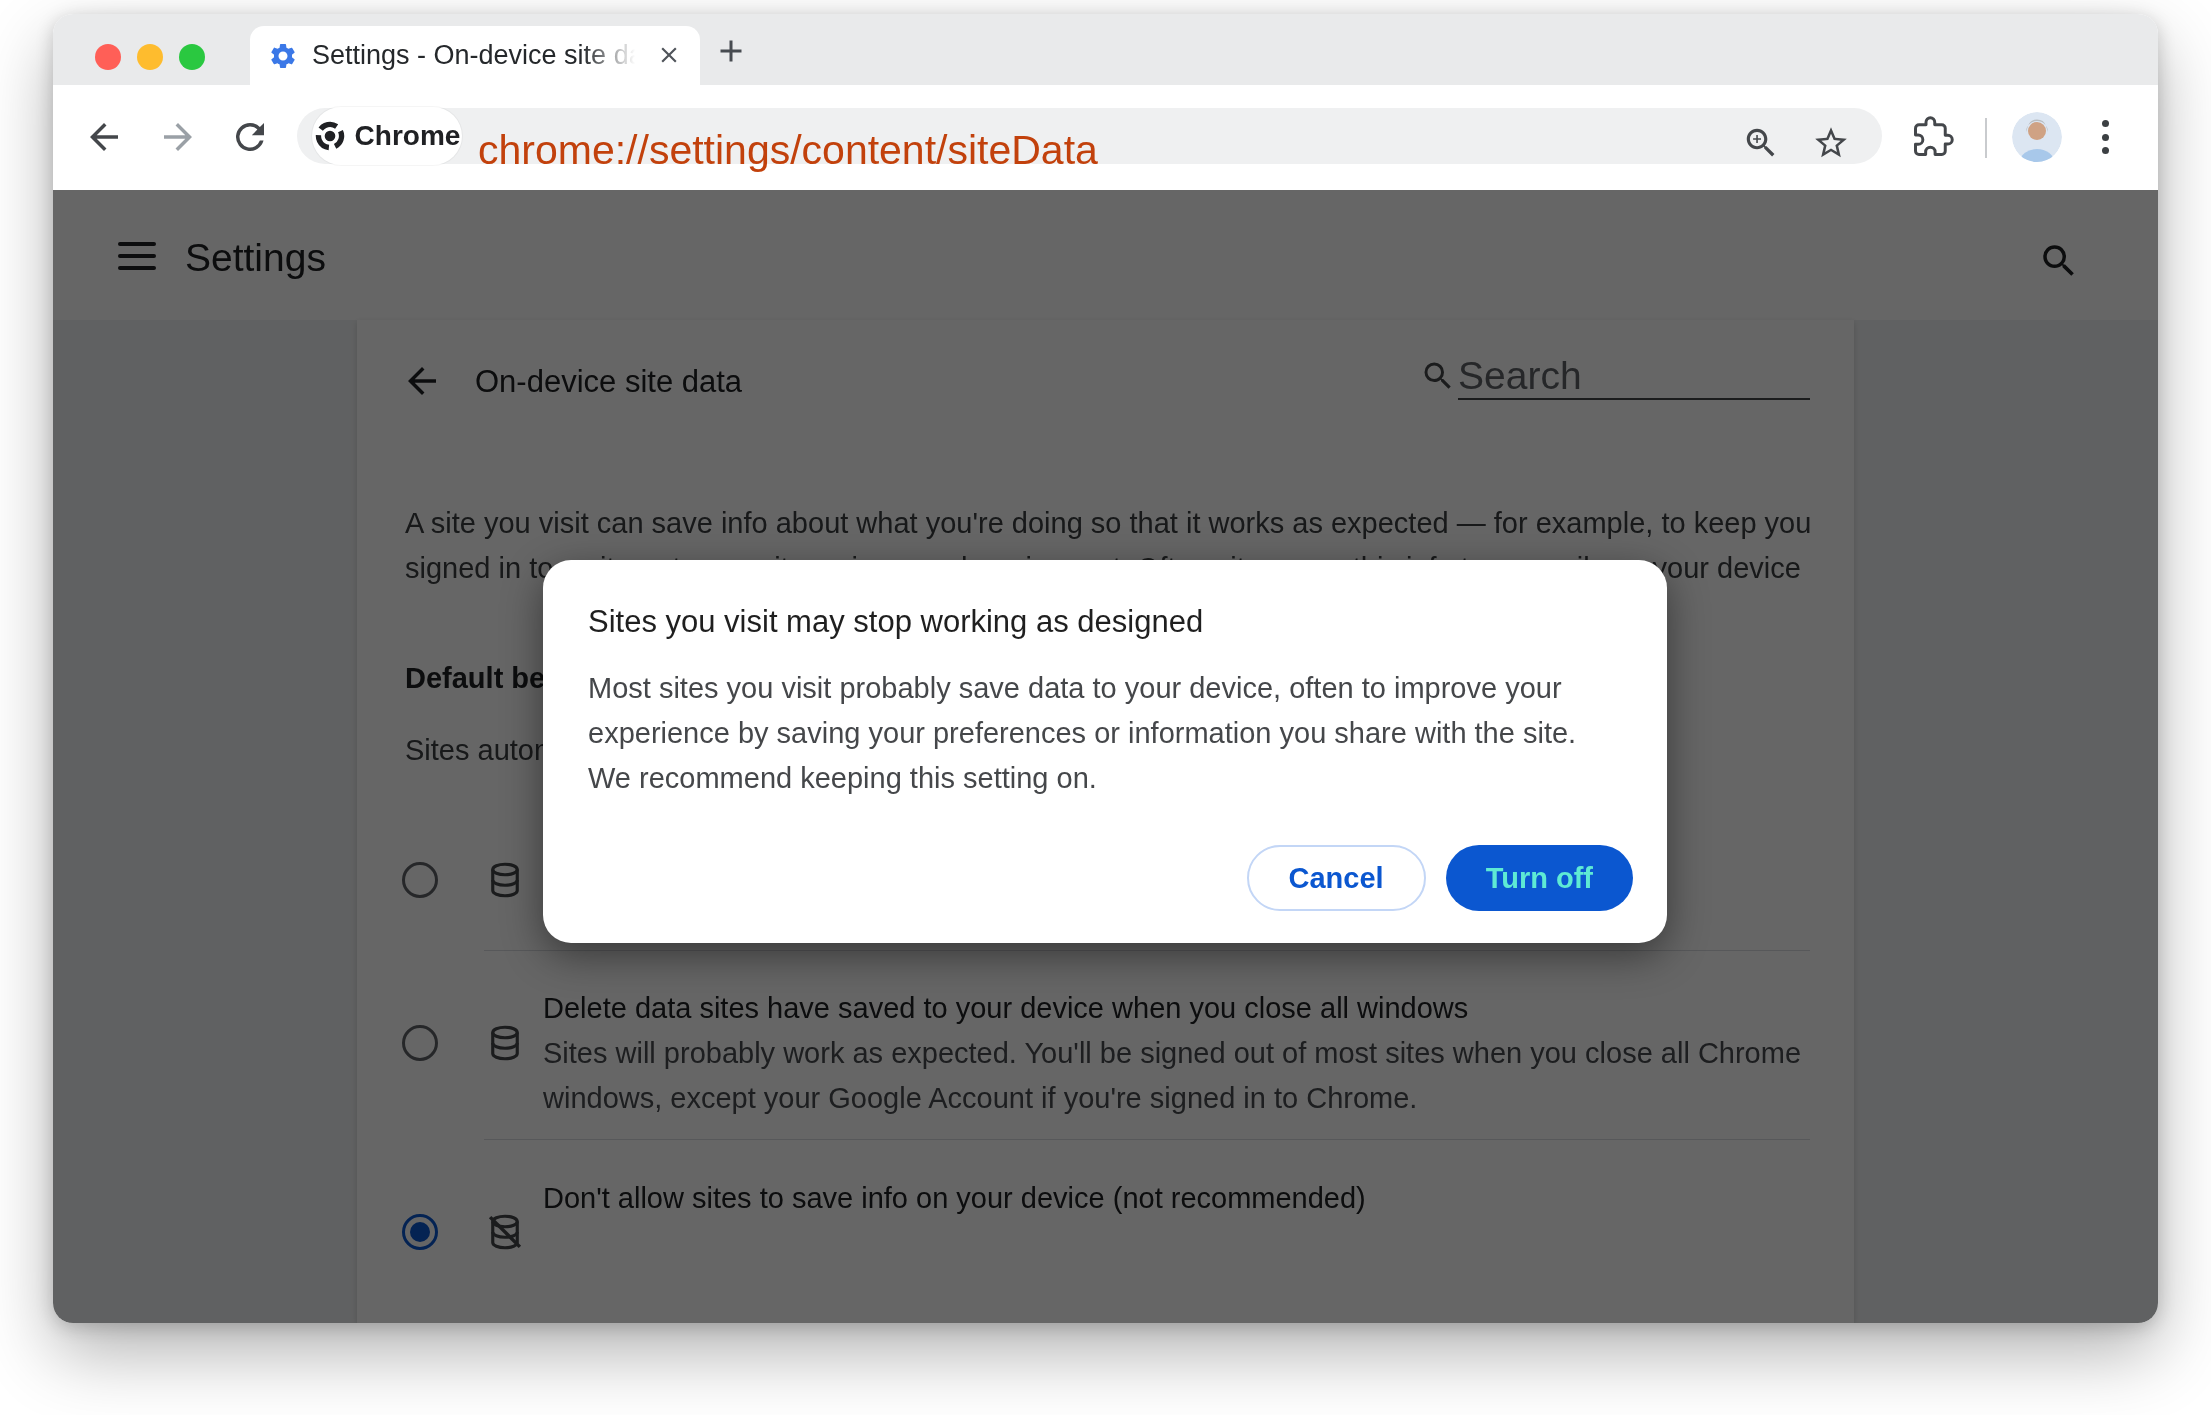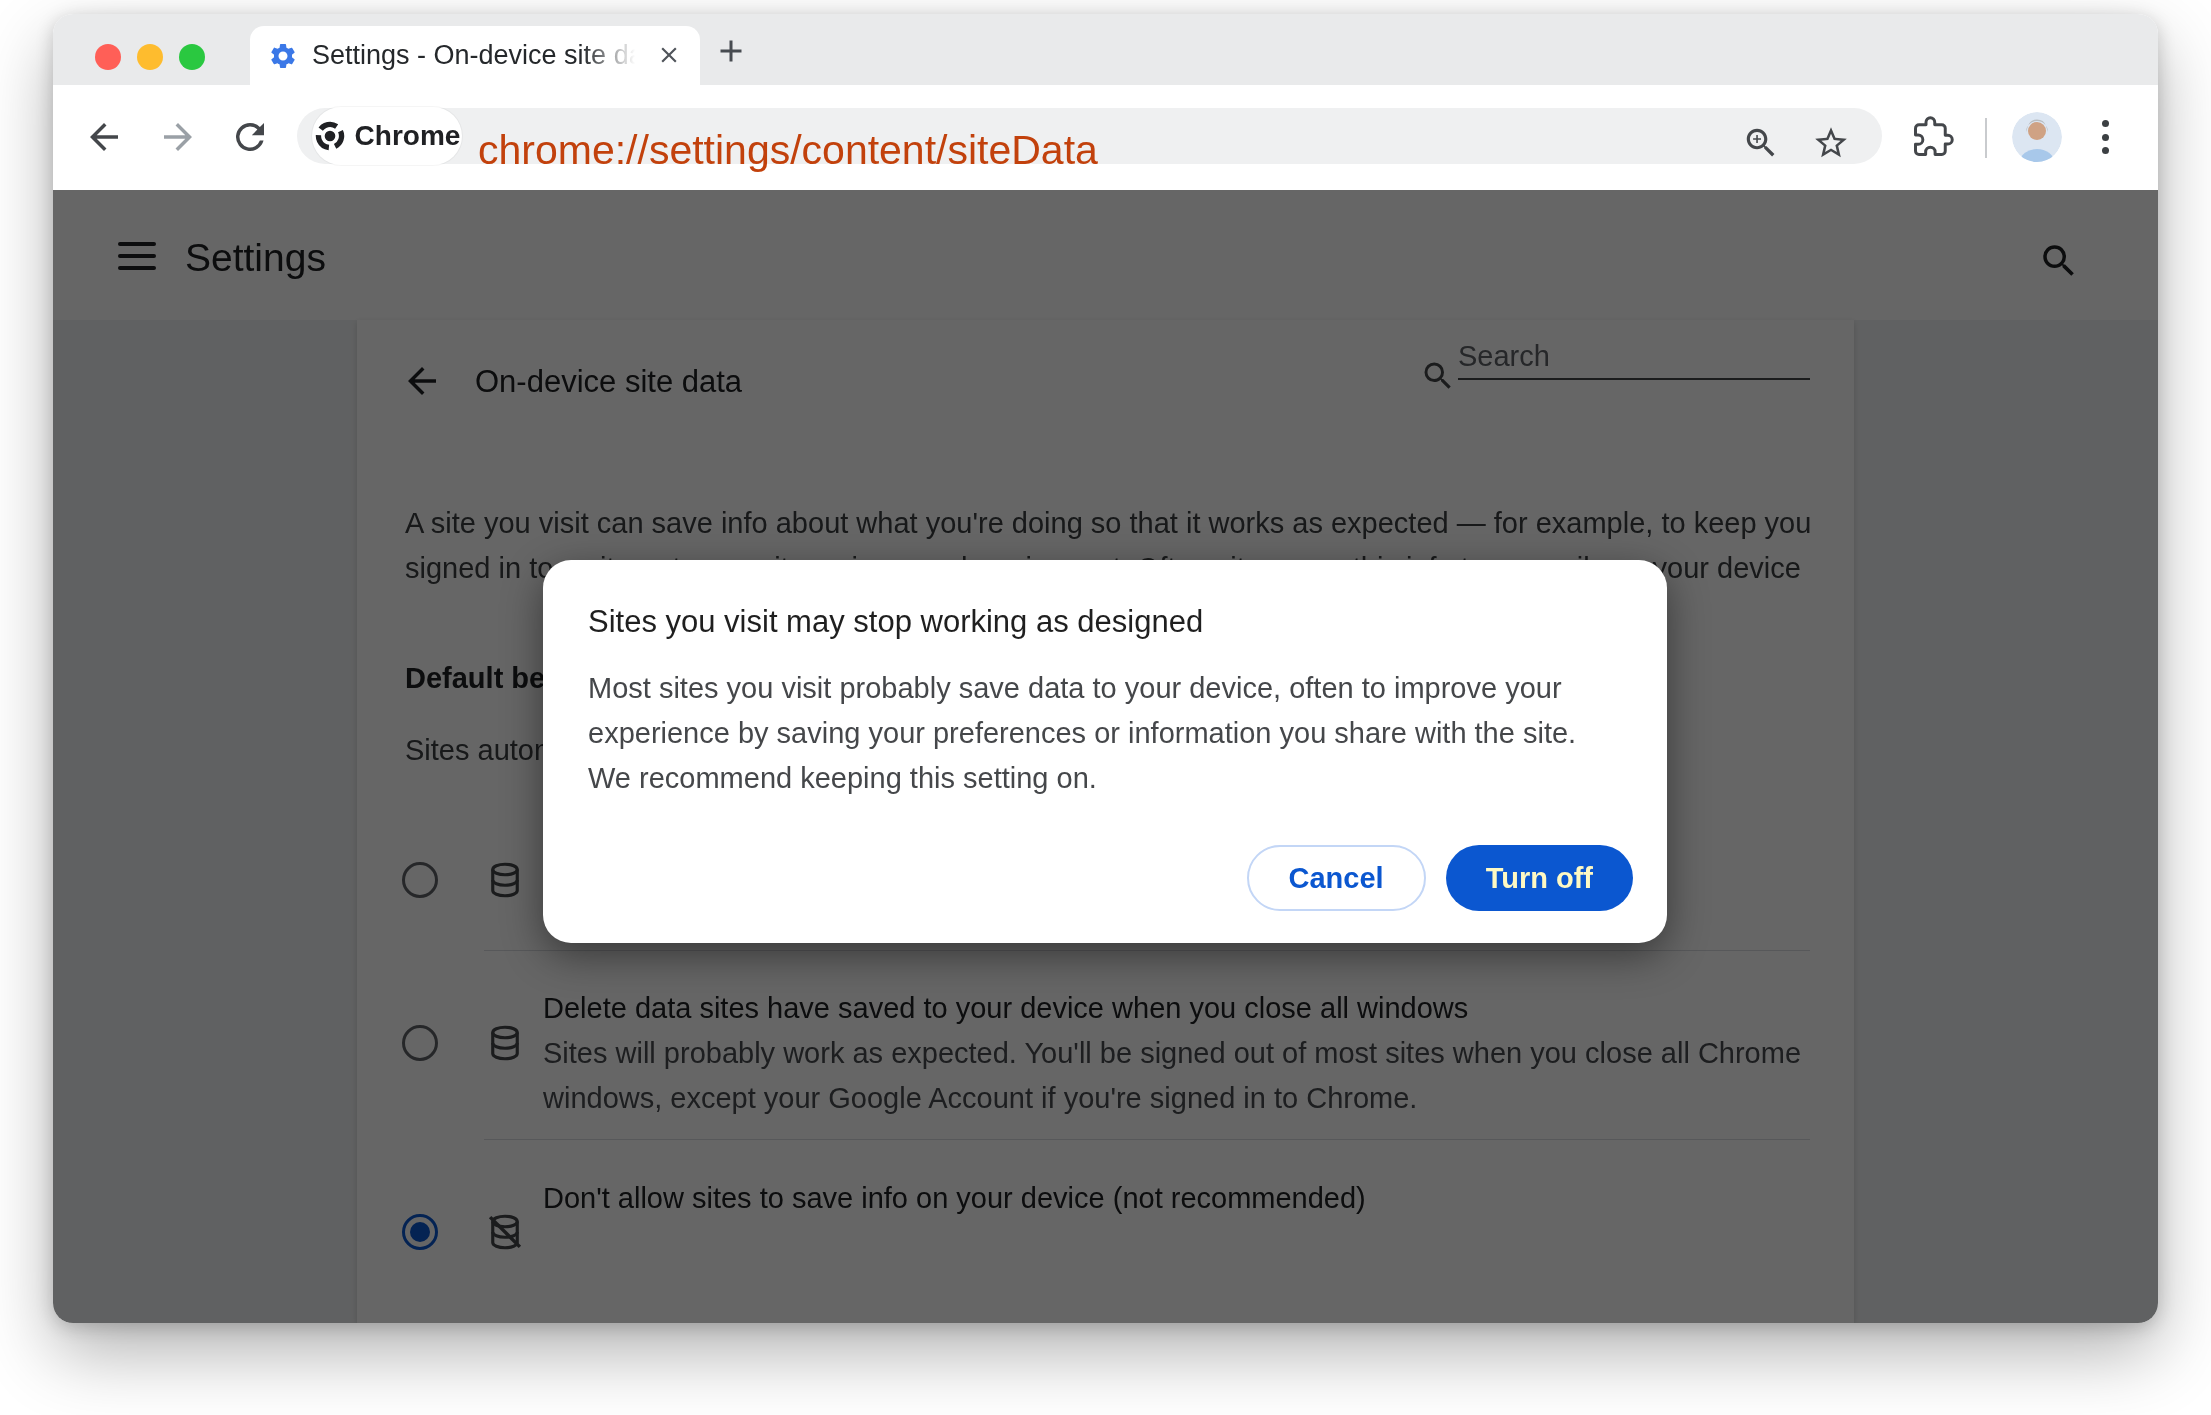--- a/index.html
+++ b/index.html
@@ -67,23 +67,23 @@
   .settings-title{position:absolute;left:132px;top:46px;font-size:39px;font-weight:500;color:#202124;}
   .header-search{position:absolute;left:1985px;top:50px;width:42px;height:42px;}
   .card{
     position:absolute;left:304px;top:130px;width:1497px;bottom:0;background:#fff;
     box-shadow:0 2px 6px rgba(0,0,0,.15);
   }
   .back-arrow{position:absolute;left:44px;top:40px;width:42px;height:42px;}
   .page-title{position:absolute;left:118px;top:44px;font-size:31px;color:#202124;}
   .card-search{position:absolute;left:1063px;top:38px;width:36px;height:36px;}
   .search-input{
-    position:absolute;left:1101px;top:14px;width:352px;height:44px;
+    position:absolute;left:1101px;top:34px;width:352px;height:44px;
     border:none;border-bottom:2px solid #45474a;background:transparent;outline:none;
-    font-size:29px;color:#202124;font-family:inherit;padding:0;
+    font-size:39px;color:#202124;font-family:inherit;padding:0;
   }
   .search-input::placeholder{color:#5f6368;opacity:1;}
   .intro{position:absolute;left:48px;top:152px;width:1430px;font-size:29px;line-height:45px;color:#3c4043;}
   .default-label{position:absolute;left:48px;top:342px;font-size:29px;font-weight:700;color:#202124;}
   .auto-note{position:absolute;left:48px;top:414px;font-size:29px;color:#3c4043;}
   .radio{position:absolute;left:45px;width:36px;height:36px;border-radius:50%;border:3px solid #5f6368;box-sizing:border-box;}
   .radio.checked{border-color:#0b57d0;}
   .radio.checked::after{content:"";position:absolute;left:5px;top:5px;width:20px;height:20px;border-radius:50%;background:#0b57d0;}
   .row-icon{position:absolute;left:127px;width:42px;height:42px;}
   .row-text{position:absolute;left:186px;width:1280px;font-size:29px;line-height:45px;}
@@ -98,21 +98,21 @@
   }
   .dialog-title{position:absolute;left:45px;top:44px;font-size:31px;color:#1f1f1f;}
   .dialog-body{position:absolute;left:45px;top:106px;width:1015px;font-size:29px;line-height:45px;color:#45474a;}
   .dialog-buttons{position:absolute;right:34px;bottom:32px;display:flex;gap:20px;z-index:21;}
   .btn{
     height:66px;border-radius:33px;font-size:29px;font-weight:700;
     display:flex;align-items:center;justify-content:center;padding:0 40px;
     font-family:inherit;cursor:pointer;box-sizing:border-box;
   }
   .btn.outline{background:#fff;color:#0b57d0;border:2px solid #c3d6f6;}
-  .btn.filled{background:#0b57d0;color:#fef9c3;border:none;}
+  .btn.filled{background:#0b57d0;color:#5eead4;border:none;}
 </style>
 </head>
 <body>
 
 <div class="window">
 
   <div class="tabstrip">
     <span class="light red"></span>
     <span class="light yellow"></span>
     <span class="light green"></span>

